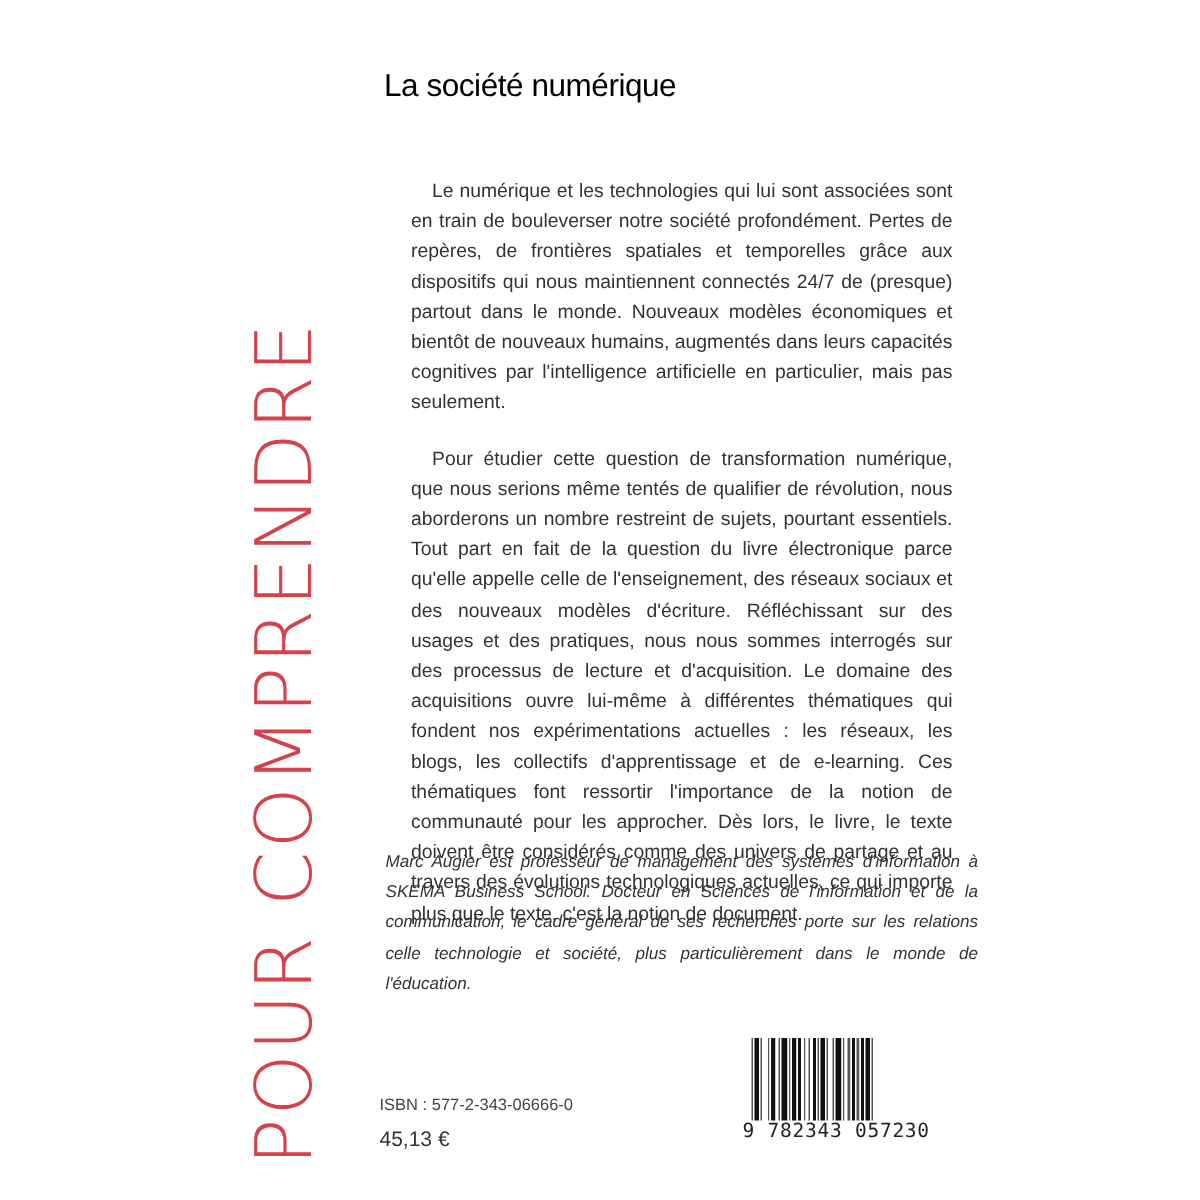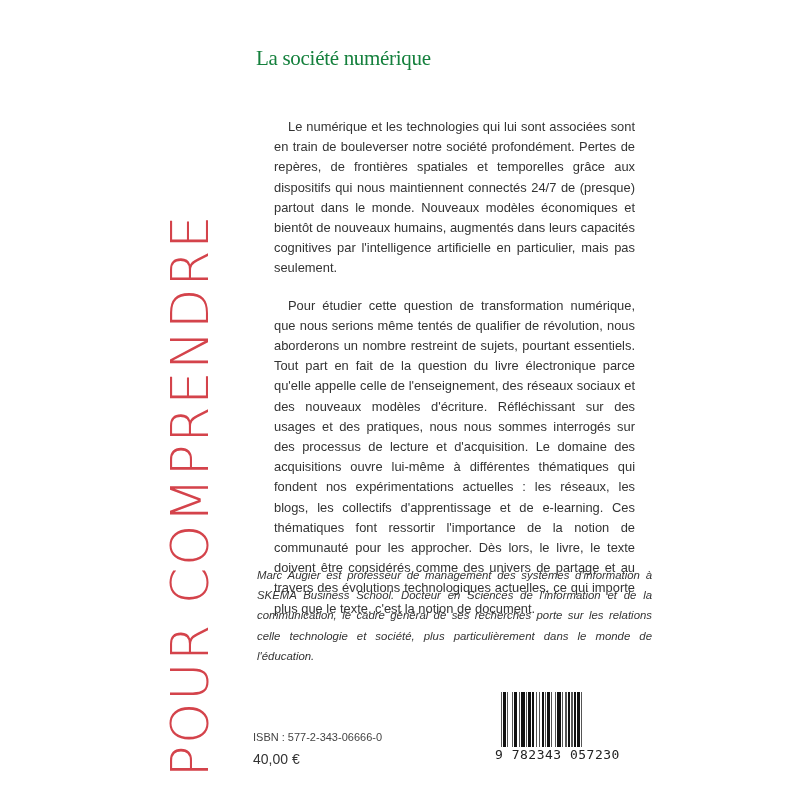--- a/index.html
+++ b/index.html
@@ -1,17 +1,17 @@
 <!DOCTYPE html>
 <html><head>
 <meta charset="utf-8">
 <style>
   html, body { margin:0; padding:0; background:#ffffff; }
   body { width:800px; height:800px; position:relative; overflow:hidden; font-family:"Liberation Sans", sans-serif; }
-  .title { position:absolute; left:256px; top:46px; font-size:21px; color:#15803d; font-family:Liberation Serif, serif; font-weight:300; letter-spacing:-0.3px; }
+  .title { position:absolute; left:256px; top:46px; font-size:21px; color:#000000; font-family:Liberation Sans, sans-serif; font-weight:300; letter-spacing:-0.3px; }
   .vertical { position:absolute; left:160px; top:777px; transform-origin:0 0; transform:rotate(-90deg); font-family:"DejaVu Sans", sans-serif; font-size:52px; font-weight:200; color:#d4434b; letter-spacing:2px; white-space:nowrap; line-height:60px; height:60px; -webkit-text-stroke:0; }
   .body { position:absolute; left:257px; top:100px; width:395px; font-size:12.9px; line-height:20.2px; color:#333333; text-align:justify; }
   .body p { margin:17px; text-indent:14px; }
   .bio { position:absolute; left:257px; top:565px; width:395px; font-size:11.4px; line-height:20.2px; color:#333333; font-style:italic; text-align:justify; }
   .bio b { font-weight:normal; }
   .isbn { position:absolute; left:253px; top:731px; font-size:11px; color:#444444; }
   .price { position:absolute; left:253px; top:751px; font-size:14px; color:#333333; }
   .barcode { position:absolute; left:495px; top:690px; width:130px; height:78px; }
   .bars { position:absolute; left:6px; top:2px; width:118px; height:60px; display:flex; align-items:stretch; }
   .bars i { display:block; height:100%; }
@@ -26,21 +26,21 @@
   <div class="vertical">POUR COMPRENDRE</div>
 
   <div class="body">
     <p>Le numérique et les technologies qui lui sont associées sont en train de bouleverser notre société profondément. Pertes de repères, de frontières spatiales et temporelles grâce aux dispositifs qui nous maintiennent connectés 24/7 de (presque) partout dans le monde. Nouveaux modèles économiques et bientôt de nouveaux humains, augmentés dans leurs capacités cognitives par l'intelligence artificielle en particulier, mais pas seulement.</p>
     <p>Pour étudier cette question de transformation numérique, que nous serions même tentés de qualifier de révolution, nous aborderons un nombre restreint de sujets, pourtant essentiels. Tout part en fait de la question du livre électronique parce qu'elle appelle celle de l'enseignement, des réseaux sociaux et des nouveaux modèles d'écriture. Réfléchissant sur des usages et des pratiques, nous nous sommes interrogés sur des processus de lecture et d'acquisition. Le domaine des acquisitions ouvre lui-même à différentes thématiques qui fondent nos expérimentations actuelles : les réseaux, les blogs, les collectifs d'apprentissage et de e-learning. Ces thématiques font ressortir l'importance de la notion de communauté pour les approcher. Dès lors, le livre, le texte doivent être considérés comme des univers de partage et au travers des évolutions technologiques actuelles, ce qui importe plus que le texte, c'est la notion de document.</p>
   </div>
 
   <div class="bio"><b>Marc Augier</b><span> est professeur de management des systèmes d'information à SKEMA Business School. Docteur en Sciences de l'information et de la communication, le cadre général de ses recherches porte sur les relations celle technologie et société, plus particulièrement dans le monde de l'éducation.</span></div>
 
   <div class="isbn">ISBN : 577-2-343-06666-0</div>
-  <div class="price">40,00 €</div>
+  <div class="price">45,13 €</div>
 
   <div class="barcode">
     <div class="bars" id="bars">
         <i style="width: 1.2px; background: rgb(85, 85, 85);"></i>
         <i style="width: 1.2px; background: rgb(255, 255, 255);"></i>
         <i style="width: 2.4px; background: rgb(17, 17, 17);"></i>
         <i style="width: 1.2px; background: rgb(255, 255, 255);"></i>
         <i style="width: 1.2px; background: rgb(85, 85, 85);"></i>
         <i style="width: 3.6px; background: rgb(255, 255, 255);"></i>
         <i style="width: 1.2px; background: rgb(85, 85, 85);"></i>

